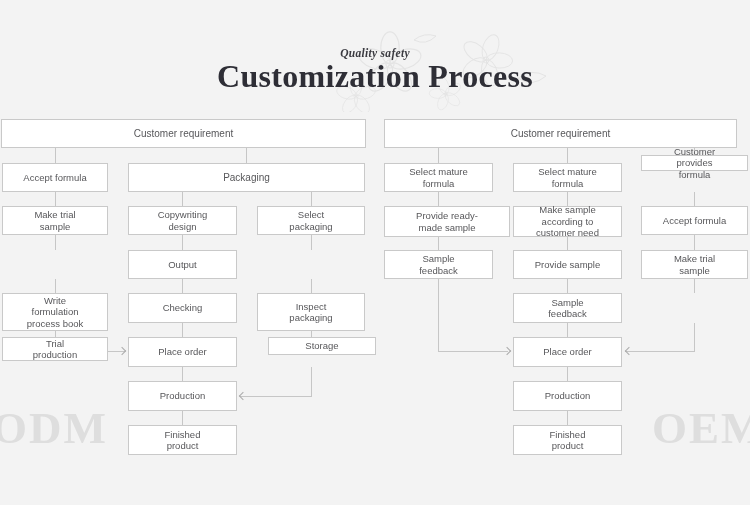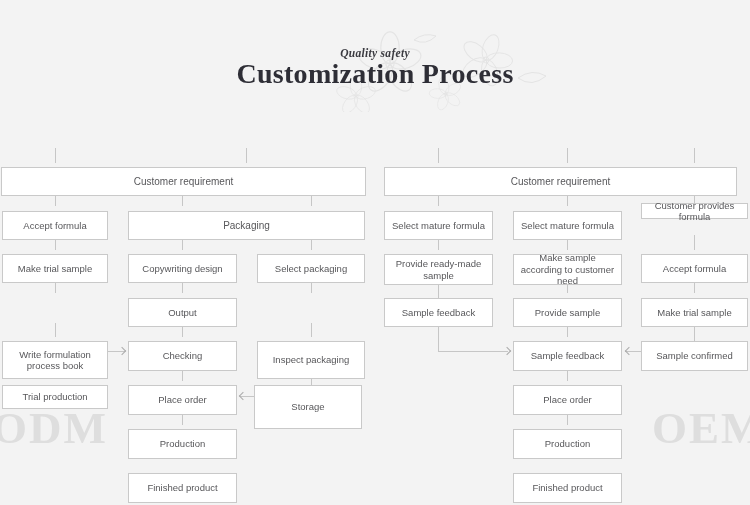--- a/index.html
+++ b/index.html
@@ -6,40 +6,40 @@
   .stage {
     position:relative; width:750px; height:505px;
     background:#f3f3f3; overflow:hidden;
     font-family:"Liberation Sans", sans-serif;
   }
   .node {
     position:absolute; background:#ffffff;
     border:1px solid #c9c9c9; box-sizing:border-box;
     color:#57575a; font-size:9.5px; line-height:11.5px;
     display:flex; align-items:center; justify-content:center;
-    text-align:center; padding:0 4px;margin-top:48px;
+    text-align:center; padding:0 20px;
   }
   .vline, .hline { position:absolute; background:#c6c6c6; }
   .vline { width:1px; }
   .hline { height:1px; }
   .arrow {
     position:absolute; width:5px; height:5px;
     border-top:1px solid #ababab; border-right:1px solid #ababab;
   }
   .arrow.right { transform:rotate(45deg); }
   .arrow.left  { transform:rotate(-135deg); }
   .tagline {
     position:absolute; left:0; right:0; top:47px; text-align:center;
     font-family:"Liberation Serif", serif; font-style:italic; font-weight:bold;
     font-size:11.5px; color:#3a3a40; letter-spacing:0.3px;
   }
   .title {
     position:absolute; left:0; right:0; top:58px; text-align:center;
     font-family:"Liberation Serif", serif; font-weight:bold;
-    font-size:28px; color:#2e2e36; letter-spacing:0.3px;
+    font-size:32px; color:#2e2e36; letter-spacing:0.3px;
   }
   .wm {
     position:absolute; font-family:"Liberation Serif", serif; font-weight:bold;
     font-size:45px; line-height:45px; color:#dedede; letter-spacing:2px;
     white-space:nowrap; user-select:none;
   }
   .wm-left  { left:-8px;  top:406px; }
   .wm-right { left:652px; top:406px; }
   .flowers { position:absolute; left:318px; top:20px; }
 </style>
@@ -141,33 +141,32 @@
   <div class="node" style="left:128px;top:163px;width:237px;height:29px;font-size:10px">Packaging</div>
   <div class="node" style="left:2px;top:206px;width:106px;height:29px">Make trial sample</div>
   <div class="node" style="left:128px;top:206px;width:109px;height:29px">Copywriting design</div>
   <div class="node" style="left:257px;top:206px;width:108px;height:29px">Select packaging</div>
   <div class="node" style="left:128px;top:250px;width:109px;height:29px">Output</div>
   <div class="node" style="left:2px;top:293px;width:106px;height:38px">Write formulation process book</div>
   <div class="node" style="left:128px;top:293px;width:109px;height:30px">Checking</div>
   <div class="node" style="left:257px;top:293px;width:108px;height:38px">Inspect packaging</div>
   <div class="node" style="left:2px;top:337px;width:106px;height:24px">Trial production</div>
   <div class="node" style="left:128px;top:337px;width:109px;height:30px">Place order</div>
-  <div class="node" style="left:254px;top:337px;width:108px;height:44px">Storage</div>
+  <div class="node" style="left:268px;top:337px;width:108px;height:18px">Storage</div>
   <div class="node" style="left:128px;top:381px;width:109px;height:30px">Production</div>
   <div class="node" style="left:128px;top:425px;width:109px;height:30px">Finished product</div>
 
   <div class="node" style="left:384px;top:119px;width:353px;height:29px;font-size:10px">Customer requirement</div>
   <div class="node" style="left:384px;top:163px;width:109px;height:29px">Select mature formula</div>
   <div class="node" style="left:513px;top:163px;width:109px;height:29px">Select mature formula</div>
   <div class="node" style="left:641px;top:155px;width:107px;height:16px">Customer provides formula</div>
-  <div class="node" style="left:384px;top:206px;width:109px;height:31px">Provide ready-made sample</div>
+  <div class="node" style="left:384px;top:206px;width:126px;height:31px">Provide ready-made sample</div>
   <div class="node" style="left:513px;top:206px;width:109px;height:31px">Make sample according to customer need</div>
   <div class="node" style="left:641px;top:206px;width:107px;height:29px">Accept formula</div>
   <div class="node" style="left:384px;top:250px;width:109px;height:29px">Sample feedback</div>
   <div class="node" style="left:513px;top:250px;width:109px;height:29px">Provide sample</div>
   <div class="node" style="left:641px;top:250px;width:107px;height:29px">Make trial sample</div>
   <div class="node" style="left:513px;top:293px;width:109px;height:30px">Sample feedback</div>
-  <div class="node" style="left:641px;top:293px;width:107px;height:30px">Sample confirmed</div>
   <div class="node" style="left:513px;top:337px;width:109px;height:30px">Place order</div>
   <div class="node" style="left:513px;top:381px;width:109px;height:30px">Production</div>
   <div class="node" style="left:513px;top:425px;width:109px;height:30px">Finished product</div>
 
 </div>
 
 </body></html>

